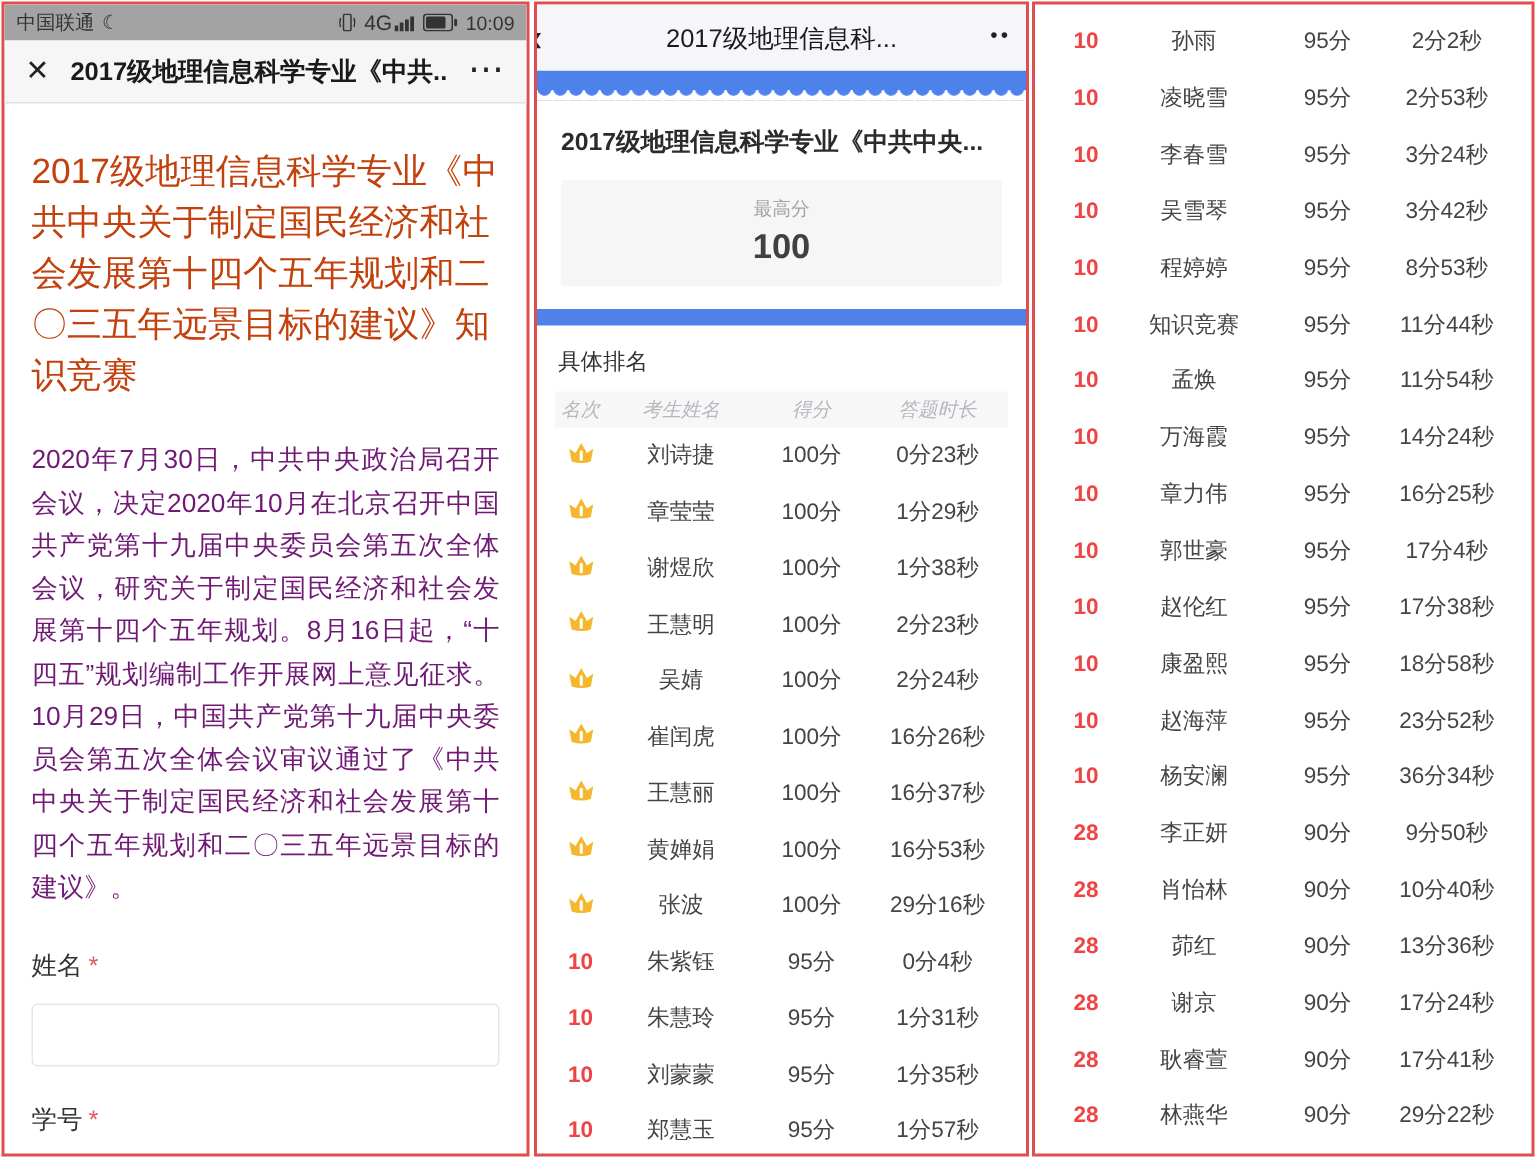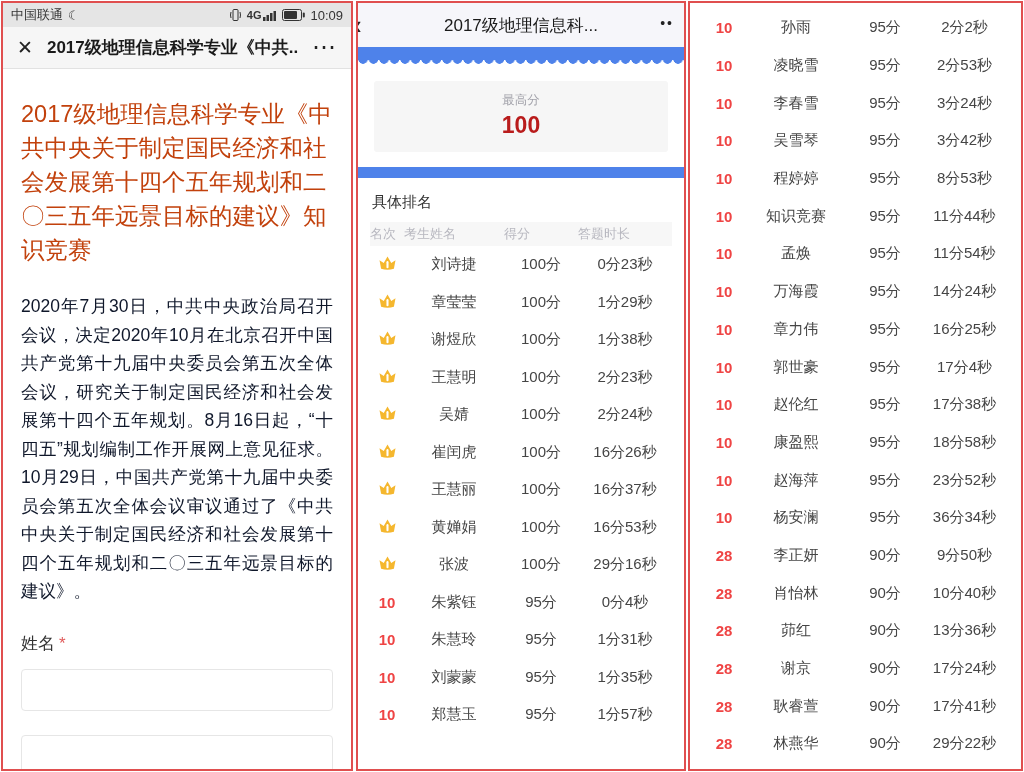--- a/index.html
+++ b/index.html
@@ -5,50 +5,50 @@
   * { margin:0; padding:0; box-sizing:border-box; }
   html,body { background:#fff; }
   body { font-family:"Liberation Sans","DejaVu Sans",sans-serif; width:1024px; height:772px; overflow:hidden; }
   .canvas { position:relative; width:1024px; height:772px; background:#fff; }
   .panel { position:absolute; top:1px; height:770px; border:2px solid #e04f4f; background:#fff; overflow:hidden; }
   .panel1 { left:1px;  width:352px; }
   .panel2 { left:356px; width:330px; }
   .panel3 { left:688px; width:335px; }
 
   
-  .statusbar { height:24px; background:#e5e5e5; display:flex; align-items:center; justify-content:space-between; padding:0 8px; font-size:13px; color:#333; }
+  .statusbar { height:24px; background:#a3a3a3; display:flex; align-items:center; justify-content:space-between; padding:0 8px; font-size:13px; color:#333; }
   .statusbar .sb-left, .statusbar .sb-right { display:flex; align-items:center; gap:5px; }
-  .statusbar .net4g { font-size:11px; font-weight:bold; color:#333; margin-right:-3px; }
+  .statusbar .net4g { font-size:14px; font-weight:normal; color:#333; margin-right:-3px; }
   .navbar { height:42px; background:#f6f6f6; border-bottom:1px solid #e2e2e2; display:flex; align-items:center; padding:0 14px; gap:14px; }
   .navbar .close-x { font-size:19px; color:#222; line-height:1; }
   .navbar .nav-title { flex:1; font-size:17px; font-weight:bold; color:#1a1a1a; white-space:nowrap; overflow:hidden; }
   .navbar .more-dots { font-size:24px; color:#222; letter-spacing:1px; line-height:0.6; }
   .form-content { padding:28px 18px 0 18px; }
   .form-title { font-size:23.5px; font-weight:400; color:#c2410c; line-height:34px; margin-bottom:22px; }
-  .form-intro { font-size:17.5px; color:#0f172a; line-height:28.5px; text-align:justify; margin-bottom:26px;margin-top:25px; }
+  .form-intro { font-size:17.5px; color:#701a75; line-height:28.5px; text-align:justify; margin-bottom:26px;margin-top:25px; }
   .field-label { font-size:17px; color:#333; margin-bottom:14px; }
   .req-star { color:#e05a5a; margin-left:4px; }
   .text-input { height:42px; border:1px solid #e6e6e6; border-radius:4px; background:#fff; margin-bottom:24px; display:flex; align-items:center; padding:0 12px; }
 
   
   .navbar2 { height:44px; background:#f6f6fa; display:flex; align-items:center; position:relative; }
   .back-chev { position:absolute; left:-5px; top:7px; font-size:26px; font-weight:bold; color:#222; }
   .nav2-title { flex:1; text-align:center; font-size:17px; font-weight:normal; color:#1a1a1a; }
   .nav2-more { position:absolute; right:10px; top:12px; font-size:14px; color:#222; letter-spacing:2px; }
   .banner { height:13px; background:#4e82ea; }
   .scallop { height:7px; background-image:radial-gradient(circle at 5px -1px,#4e82ea 4.5px,rgba(0,0,0,0) 5px); background-size:10.5px 7px; background-repeat:repeat-x; }
   .page-title { font-size:16.5px; font-weight:bold; color:#2b2b2b; padding:17px 16px 0 16px; white-space:nowrap; overflow:hidden; }
   .stats-card { margin:14px 16px 0 16px; background:#f6f6f6; border-radius:3px; display:flex; padding:11px 0 13px 0; }
   .stat { flex:1; text-align:center; }
   .stat-label { font-size:12.5px; color:#a2a2aa; margin-bottom:3px; }
-  .stat-value { font-size:23px; font-weight:bold; color:#b91c1c; }
+  .stat-value { font-size:23px; font-weight:bold; color:#404040; }
   .blue-divider { height:11px; background:#4e82ea; margin-top:15px; }
   .section-title { font-size:15px; font-weight:normal; color:#333; padding:15px 14px 10px 14px; }
   .thead { display:grid; grid-template-columns:34px 100px 74px 1fr; height:24px; align-items:center; background:#f7f7f7; margin:0 12px; font-size:13px; color:#b7b7bf; }
-  .thead span { text-align:left; }
+  .thead span { text-align:center;font-style:italic; }
   .tbody { margin:0 12px; }
   .trow { display:grid; grid-template-columns:34px 100px 74px 1fr; align-items:center; height:37.5px; font-size:15px; color:#454545; }
   .trow .cell { text-align:center; }
   .trow .rank-num { font-weight:bold; color:#ef4444; }
   .crown-wrap { display:inline-flex; }
 
   
   .tbody3 { margin:0 14px; padding-top:6px; }
   .panel3 .trow { grid-template-columns:40px 104px 74px 1fr; height:37.7px; }
 
@@ -101,36 +101,40 @@
 
     <div class="form-content">
       <h1 class="form-title">2017级地理信息科学专业《中共中央关于制定国民经济和社会发展第十四个五年规划和二〇三五年远景目标的建议》知识竞赛</h1>
       <p class="form-intro">2020年7月30日，中共中央政治局召开会议，决定2020年10月在北京召开中国共产党第十九届中央委员会第五次全体会议，研究关于制定国民经济和社会发展第十四个五年规划。8月16日起，“十四五”规划编制工作开展网上意见征求。10月29日，中国共产党第十九届中央委员会第五次全体会议审议通过了《中共中央关于制定国民经济和社会发展第十四个五年规划和二〇三五年远景目标的建议》。</p>
 
       <div class="field-label">
         <span>姓名</span><span class="req-star">*</span>
       </div>
       <div class="text-input"></div>
 
+      <div class="field-label">
+        <span>学号</span><span class="req-star">*</span>
+      </div>
       <div class="text-input">
         
       </div>
 
     </div>
   </section>
 
   <section class="panel panel2">
     <div class="navbar2">
       <span class="back-chev">‹</span>
       <span class="nav2-title">2017级地理信息科...</span>
       <span class="nav2-more">••</span>
     </div>
     <div class="banner"></div>
     <div class="scallop"></div>
 
+    <div class="page-title">2017级地理信息科学专业《中共中央...</div>
 
     <div class="stats-card">
       <div class="stat">
         <div class="stat-label">最高分</div>
         <div class="stat-value">100</div>
       </div>
     </div>
 
     <div class="blue-divider"></div>
 

